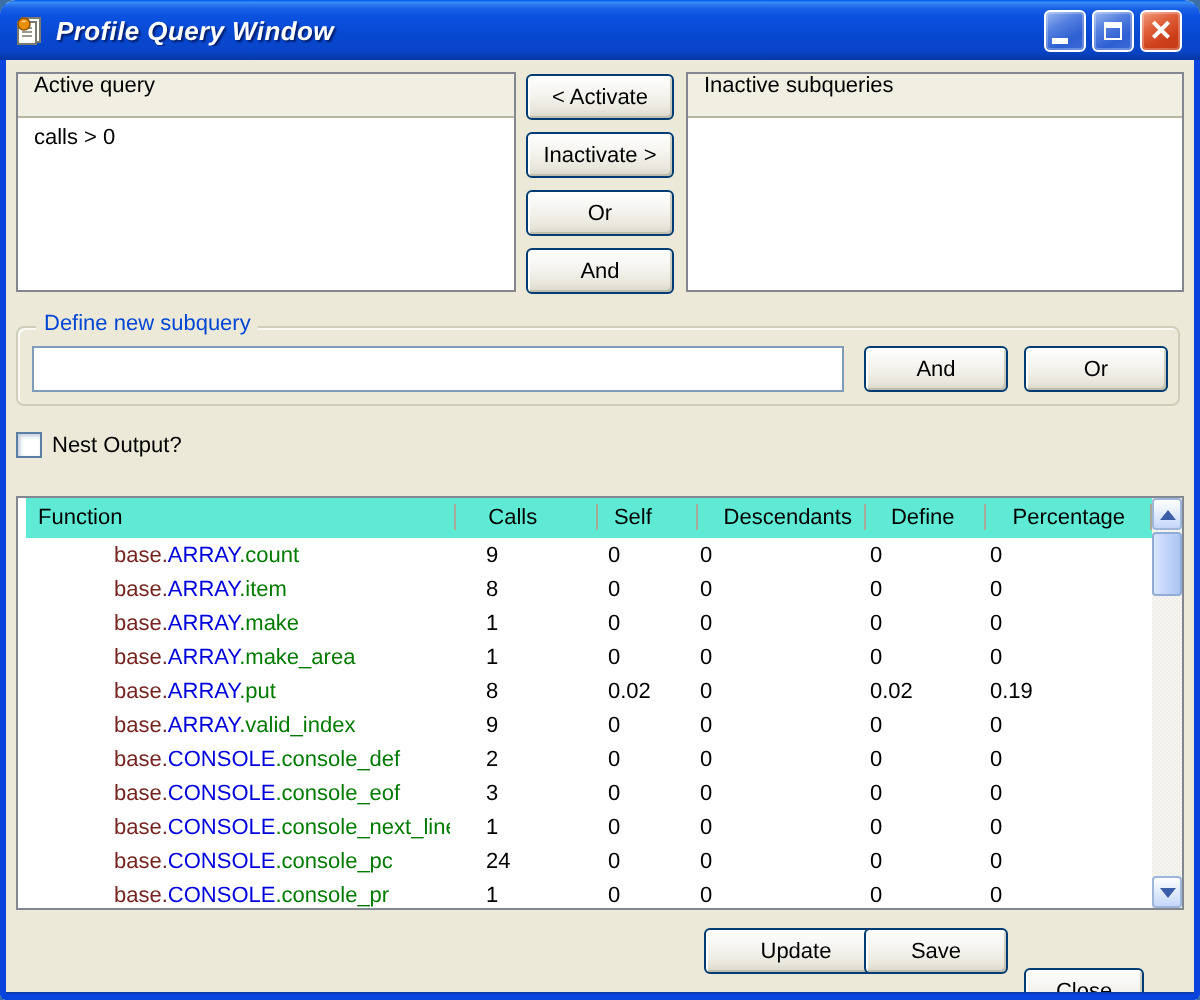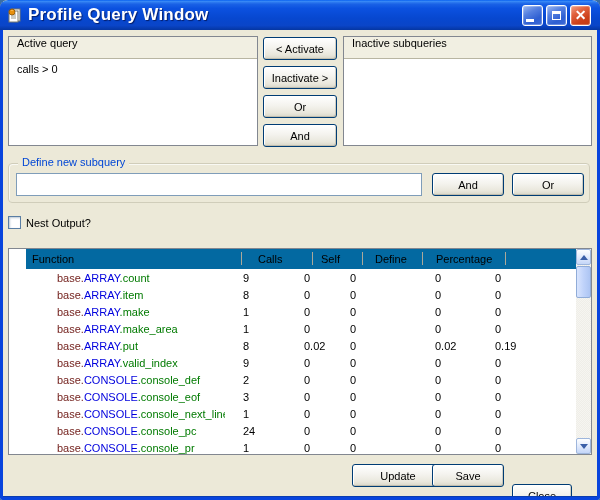--- a/index.html
+++ b/index.html
@@ -11,22 +11,22 @@
   
   .frame{position:absolute;inset:0;border:3px solid #0844DD;border-top:none;
     border-radius:0 0 3px 3px;pointer-events:none;z-index:40;
     box-shadow:inset 0 -1px 0 #0A3DB0;}
   
   .titlebar{position:absolute;left:0;top:0;width:600px;height:30px;
     border-radius:8px 8px 0 0;
     background:linear-gradient(180deg,#0058EE 0%,#3A8DF8 4%,#2F7CF0 7%,#1961E6 14%,#0B51E0 28%,#0747CF 62%,#0A45C8 85%,#0536A2 100%);
     display:flex;align-items:center;z-index:45;}
   .win-icon{width:16px;height:16px;margin:0 5px 0 7px;flex:0 0 auto;}
-  .win-title{color:#fff;font-weight:bold;font-size:17px;letter-spacing:.2px;
-    text-shadow:1px 1px 1px rgba(0,0,40,.6);flex:1;white-space:nowrap;overflow:hidden;}
+  .win-title{color:#fff;font-weight:bold;font-size:13px;letter-spacing:.2px;
+    text-shadow:1px 1px 1px rgba(0,0,40,.6);flex:1;white-space:nowrap;overflow:hidden;font-style:italic;}
   .cap-btns{display:flex;gap:3px;margin-right:9px;}
   .cap{width:21px;height:21px;border:1px solid #fff;border-radius:3px;
     display:flex;align-items:center;justify-content:center;box-sizing:border-box;
     box-shadow:inset 0 0 0 1px rgba(255,255,255,.25);}
   .cap.blue{background:linear-gradient(150deg,#9CB8F0 0%,#5580E0 35%,#2E5FD2 70%,#3E6AD6 100%);}
   .cap.red{background:linear-gradient(150deg,#F2A083 0%,#E0603C 35%,#CC3F18 70%,#C23C14 100%);}
   .glyph-min{width:8px;height:3px;background:#fff;align-self:flex-end;margin:0 auto 3px 3px;}
   .glyph-max{width:9px;height:9px;border:1px solid #fff;border-top-width:3px;box-sizing:border-box;}
   .glyph-x{color:#fff;font-size:14px;font-weight:bold;line-height:1;margin-top:-1px;}
   
@@ -62,21 +62,21 @@
     border:1px solid #7F9DB9;background:#fff;font-family:"Liberation Sans",sans-serif;
     font-size:11px;padding:2px 4px;outline:none;}
   
   .check-row{position:absolute;left:8px;top:216px;display:flex;align-items:center;}
   .checkbox{width:13px;height:13px;background:#fff;border:1px solid #5A7EA4;box-sizing:border-box;
     box-shadow:inset 1px 1px 2px rgba(90,120,150,.4);}
   .check-label{margin-left:5px;}
   
   .ptable{position:absolute;left:8px;top:248px;width:584px;height:207px;box-sizing:border-box;
     border:1px solid #828790;background:#fff;overflow:hidden;}
-  .thead{position:absolute;left:17px;top:0;right:15px;height:20px;background:#0369a1;
+  .thead{position:absolute;left:4px;top:0;right:15px;height:20px;background:#5eead4;
     border-bottom:1px solid #B5B2A1;display:flex;}
   .th{position:relative;display:flex;align-items:center;box-sizing:border-box;height:20px;
     white-space:nowrap;overflow:hidden;}
   .th::after{content:"";position:absolute;right:0;top:3px;height:13px;width:1px;background:#ACA899;}
   .tbody{position:absolute;left:0;top:20px;right:15px;bottom:0;background:#fff;overflow:hidden;}
   .trow{display:flex;height:17px;align-items:center;}
   .tc{box-sizing:border-box;white-space:nowrap;overflow:hidden;}
   .c0{width:216px;padding-left:5px;}
   .c1{width:71px;}  .hc1{width:71px;padding-left:16px;}
   .c2{width:50px;}  .hc2{width:50px;padding-left:8px;}
@@ -162,20 +162,21 @@
   <div class="check-row">
     <div class="checkbox"></div>
     <span class="check-label">Nest Output?</span>
   </div>
 
   <div class="ptable">
     <div class="thead">
       <div class="th c0h">Function</div>
       <div class="th hc1">Calls</div>
       <div class="th hc2">Self</div>
+      <div class="th hc3">Descendants</div>
       <div class="th hc4">Define</div>
       <div class="th hc5">Percentage</div>
     </div>
     <div class="tbody">
         <div class="trow">
           <div class="tc c0"><span class="fnp">base.</span><span class="fnc">ARRAY</span><span class="fnf">.count</span></div>
           <div class="tc c1">9</div>
           <div class="tc c2">0</div>
           <div class="tc c3">0</div>
           <div class="tc c4">0</div>

